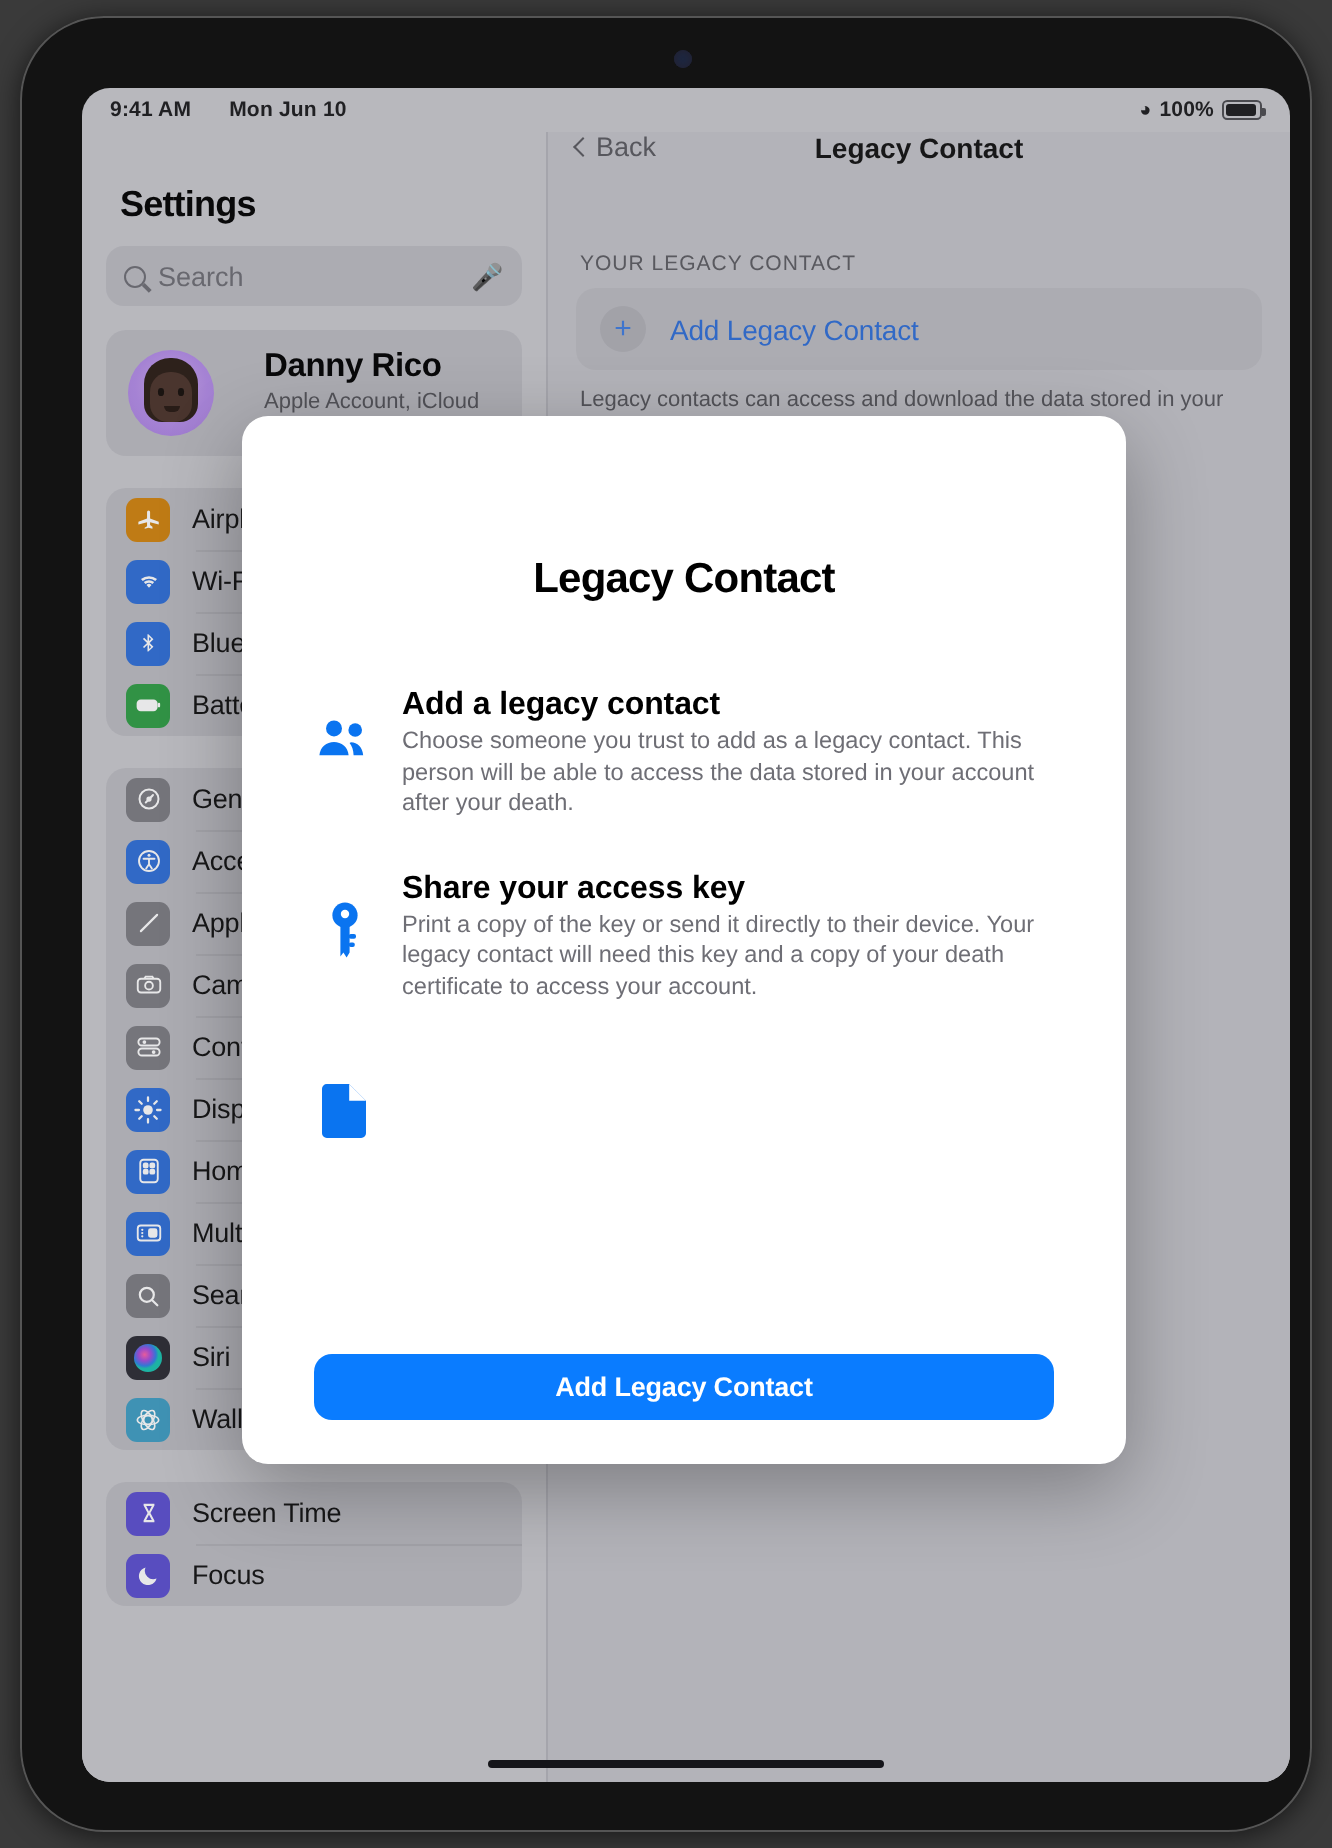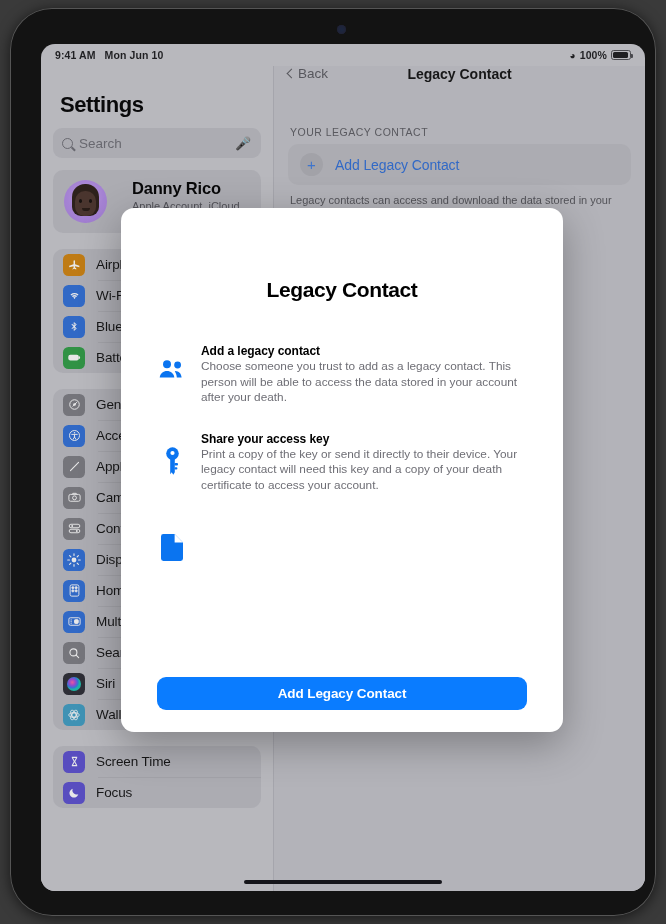--- a/index.html
+++ b/index.html
@@ -37,21 +37,21 @@
   }
 
   
   #status-bar {
     position: absolute; top: 0; left: 0; width: 100%; height: 22px;
     display: flex; align-items: center;
     padding: 0 14px;
     font-size: 10.5px; font-weight: bold; color: #1b1b1d;
     letter-spacing: .1px;
   }
-  #status-left { display: flex; gap: 9px; }
+  #status-left { display: flex; gap: 19px; }
   #status-right { margin-left: auto; display: flex; align-items: center; gap: 4px; }
   .wifi-glyph { font-size: 10px; }
   .batt-shell {
     width: 20px; height: 10px; border-radius: 2.6px;
     border: 1px solid #4b4b50; position: relative; display:inline-block;
   }
   .batt-shell::after {
     content:""; position:absolute; right:-3px; top:3px;
     width:1.6px; height:4px; background:#4b4b50; border-radius:0 1px 1px 0;
   }
@@ -69,21 +69,21 @@
   }
   #detail {
     flex: 1; height: 100%;
     background: #c4c4c9;
     border-left: 1px solid #b4b4ba;
     position: relative;
   }
 
   
   #settings-title {
-    font-size: 22px; font-weight: bold; color: #000;
+    font-size: 18px; font-weight: bold; color: #000;
     margin: 26px 0 10px 9px; letter-spacing: -.4px;
   }
   #search-field {
     height: 30px; background: #bcbcc2; border-radius: 9px;
     display: flex; align-items: center; gap: 6px; padding: 0 9px;
     margin: 0 2px 12px 2px;
   }
   #search-field .mag {
     width: 11px; height: 11px; border: 1.6px solid #6e6e75; border-radius: 50%;
     position: relative; flex: none;
@@ -189,21 +189,21 @@
   #modal-title {
     text-align: center; font-size: 21px; font-weight: bold; color: #000;
     margin-top: 70px; letter-spacing: -.4px;
   }
   #modal-features { margin-top: 42px; display: flex; flex-direction: column; gap: 26px; }
   .feature { display: flex; gap: 14px; align-items: flex-start; }
   .feature-icon {
     width: 30px; flex: none; display: flex; justify-content: center;
     padding-top: 14px; color: #0a74f0;
   }
-  .feature-title { font-size: 12px; font-weight: bold; color: #000; letter-spacing: -.05px; }
+  .feature-title { font-size: 16px; font-weight: bold; color: #000; letter-spacing: -.05px; }
   .feature-desc { font-size: 11.8px; line-height: 15.6px; color: #6e6e75; margin-top: 1px; }
 
   #modal-actions { margin-top: auto; padding-bottom: 22px; }
   #add-legacy-button {
     display: block; width: 100%; height: 33px;
     background: #0a7cff; color: #fff; border: none; border-radius: 9px;
     font-size: 13.5px; font-weight: bold; font-family: inherit;
     letter-spacing: -.1px; cursor: pointer;
   }
   #not-now-button {

